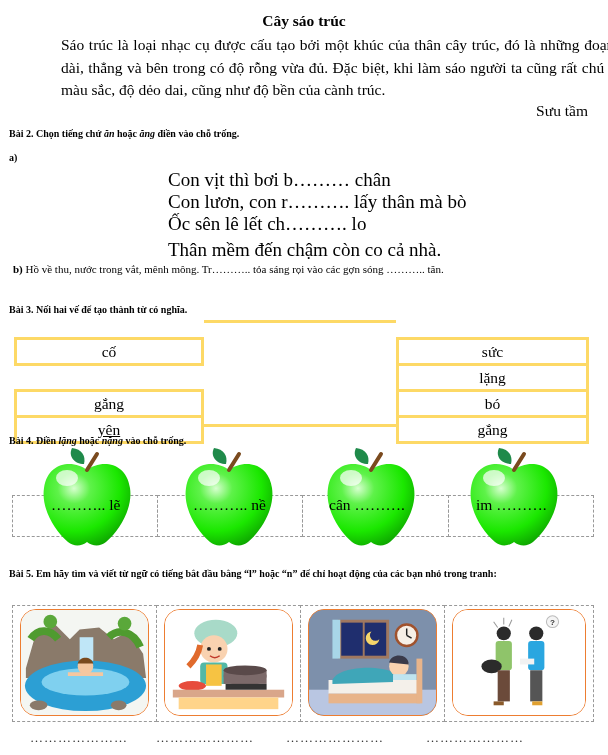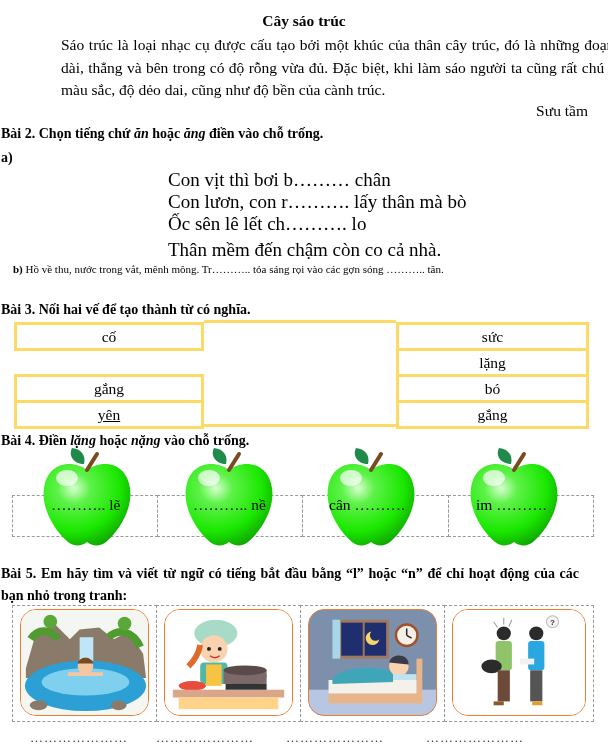--- a/index.html
+++ b/index.html
@@ -4,29 +4,29 @@
   <style>
     html, body { margin: 0; padding: 0; background: #ffffff; }
     body {
       width: 608px; height: 755px; position: relative; overflow: hidden;
       font-family: "Liberation Serif", serif; color: #000; font-size: 15px;
     }
     .abs { position: absolute; }
     .title { left: 0; width: 608px; top: 11px; text-align: center; font-weight: bold; font-size: 15.5px; line-height: 20px; }
     .para { left: 13px; width: 582px; top: 34px; line-height: 22.5px; text-align: justify; font-size: 15.5px; margin-left: 48px; }
     .source { right: 20px; top: 101px; font-size: 15.5px; line-height: 20px; }
-    .heading { left: 1px; font-weight: bold; font-size: 14px; line-height: 20px; white-space: nowrap; }
+    .heading { left: 9px; font-weight: bold; font-size: 10px; line-height: 20px; white-space: nowrap; }
     .heading i { font-weight: bold; }
     .poem-line { left: 168px; font-size: 19px; line-height: 20px; white-space: nowrap; }
     .blines { left: 13px; width: 576px; top: 259px; font-size: 11px; line-height: 21.5px; text-align: justify; }
     .blines b { font-weight: bold; }
 
     
     .match-table { left: 14px; top: 320px; width: 575px; height: 107px; }
-    .match-table .col { position: absolute; top: 2px; height: 107px; border-radius: 22px; }
+    .match-table .col { position: absolute; top: 17px; height: 107px; border-radius: 22px; }
     .cell {
       position: absolute; left: 0; height: 23px; border: 3px solid #fdd966; box-sizing: content-box;
       text-align: center; line-height: 23px; font-size: 15.5px; background: #fff;
     }
     .mid-cell { position: absolute; border-top: 3px solid #fdd966; border-bottom: 3px solid #fdd966; }
 
     
     .apple-row { left: 12px; top: 495px; width: 582px; height: 43px; }
     .apple-box { position: absolute; top: 0; height: 42px; border: 1px dashed #999; box-sizing: border-box; }
     .apple { position: absolute; top: 448px; width: 94px; height: 100px; }

